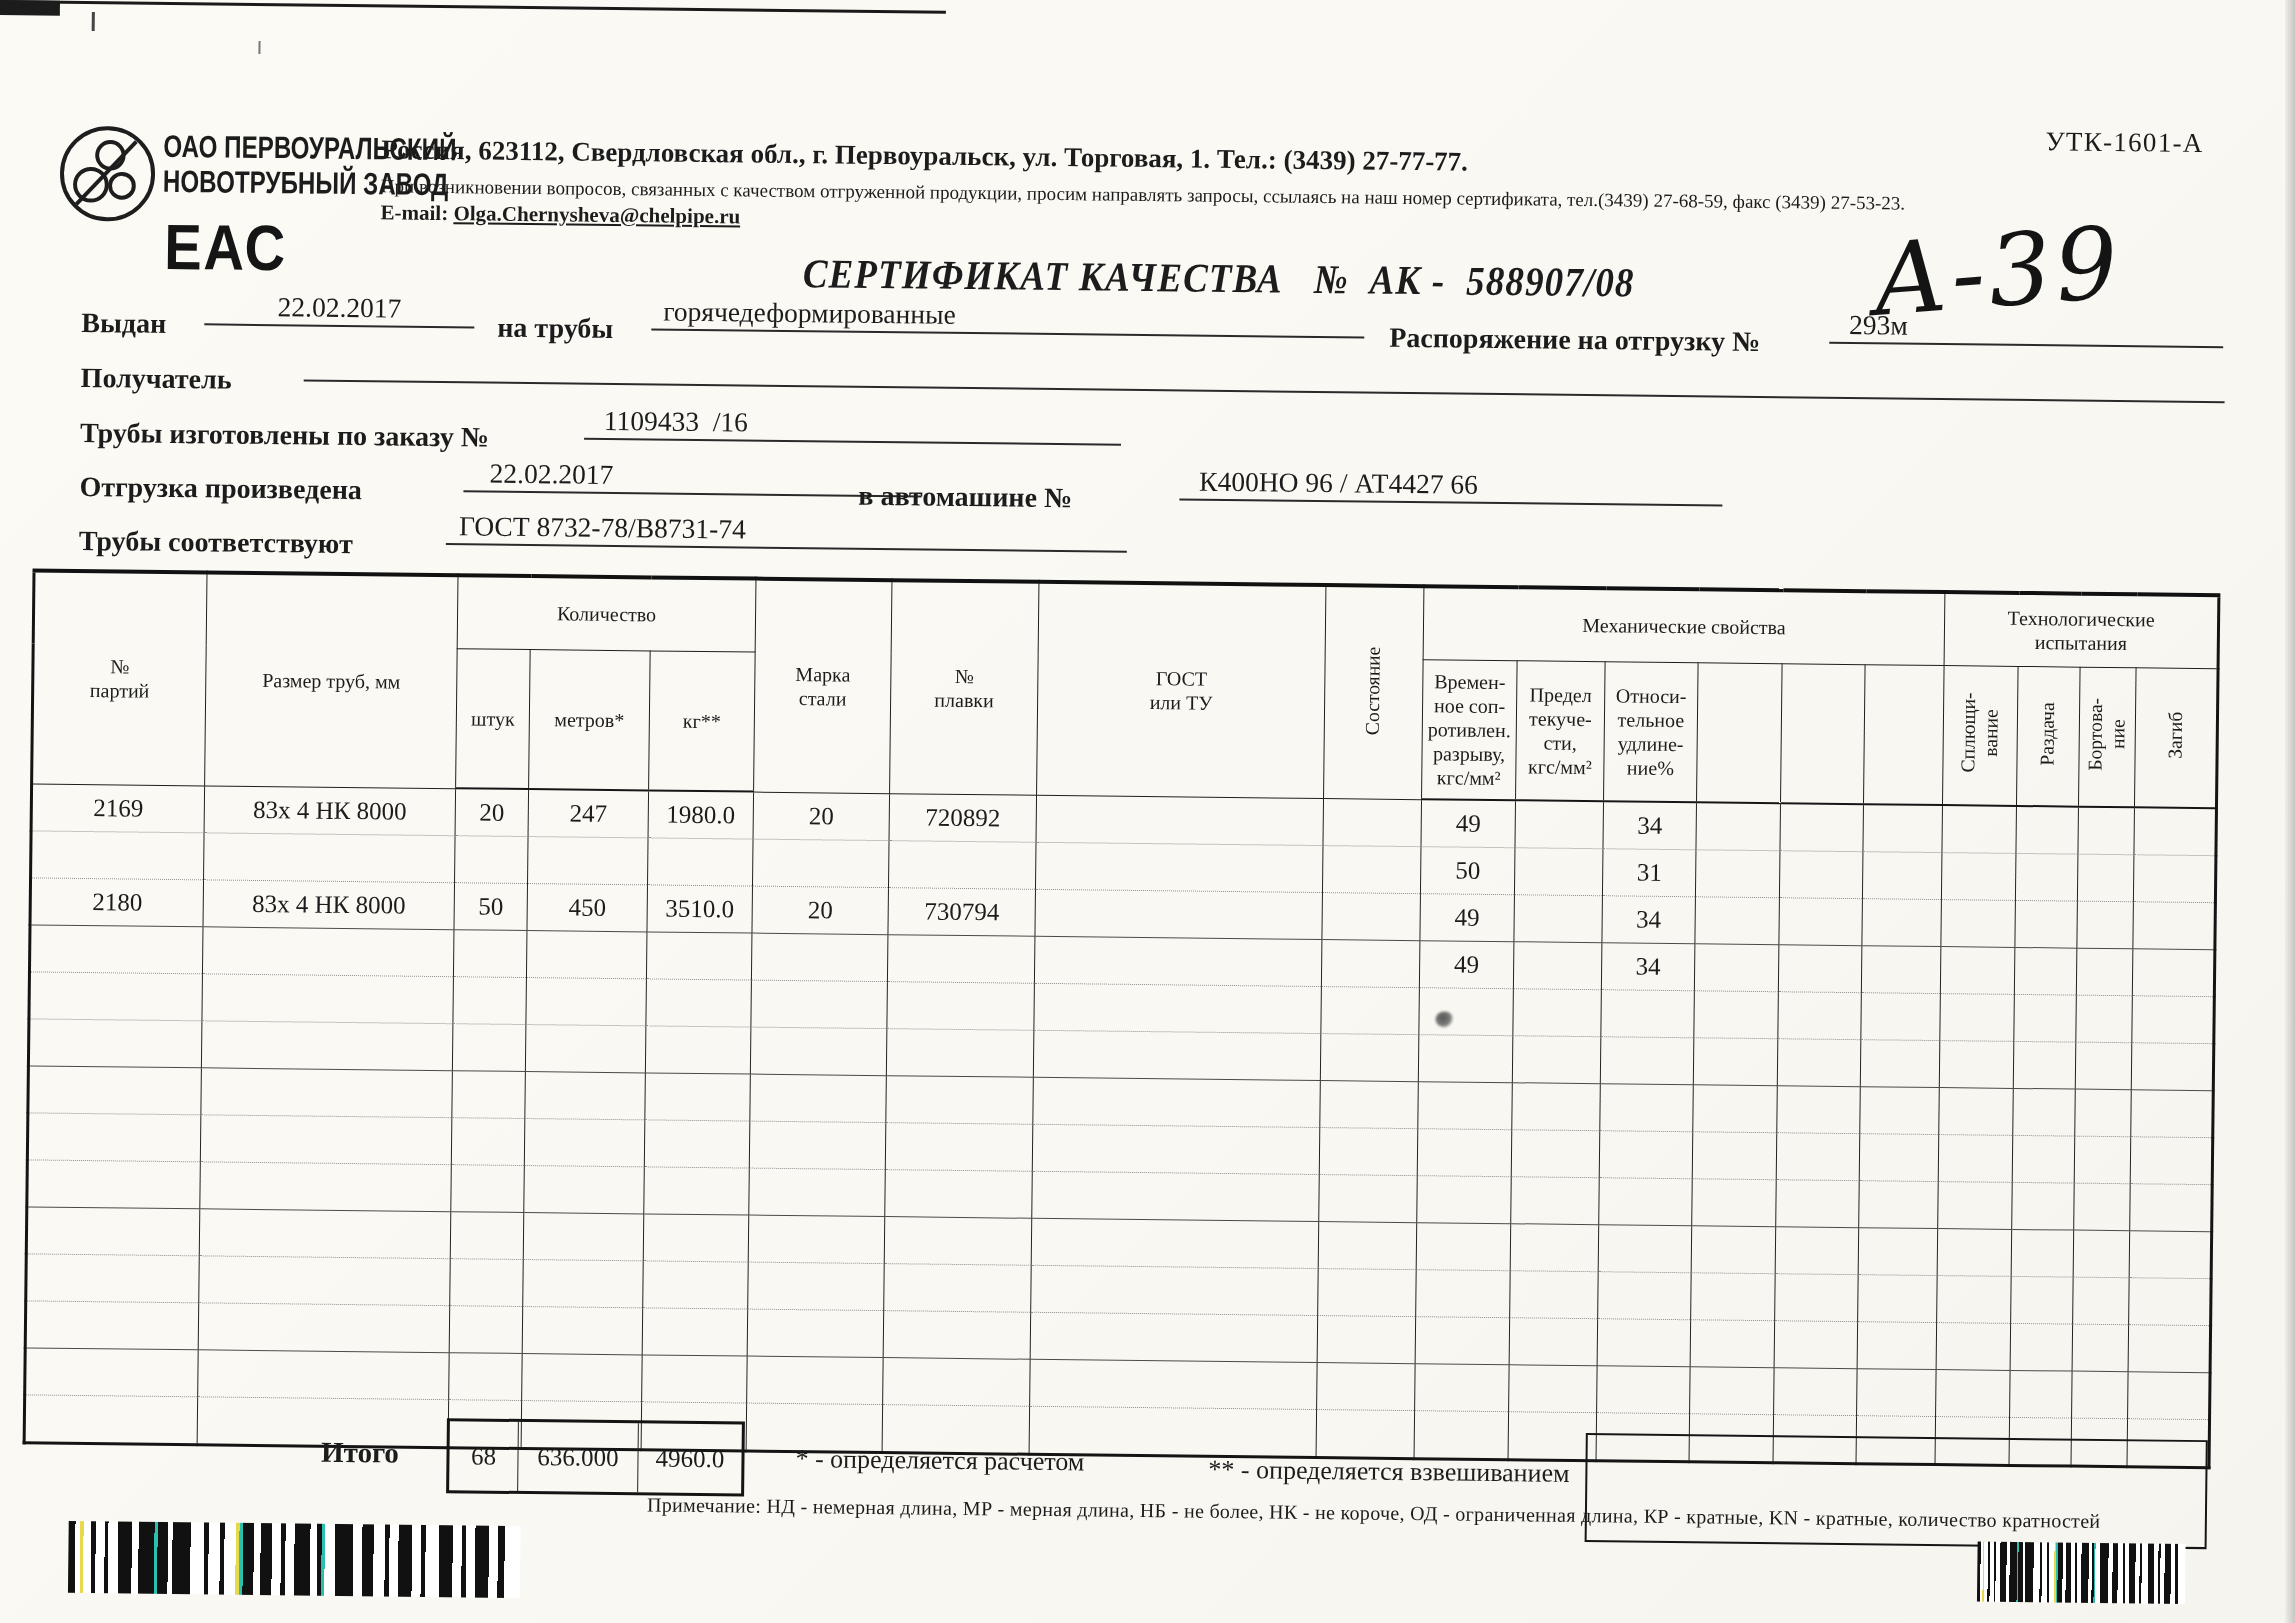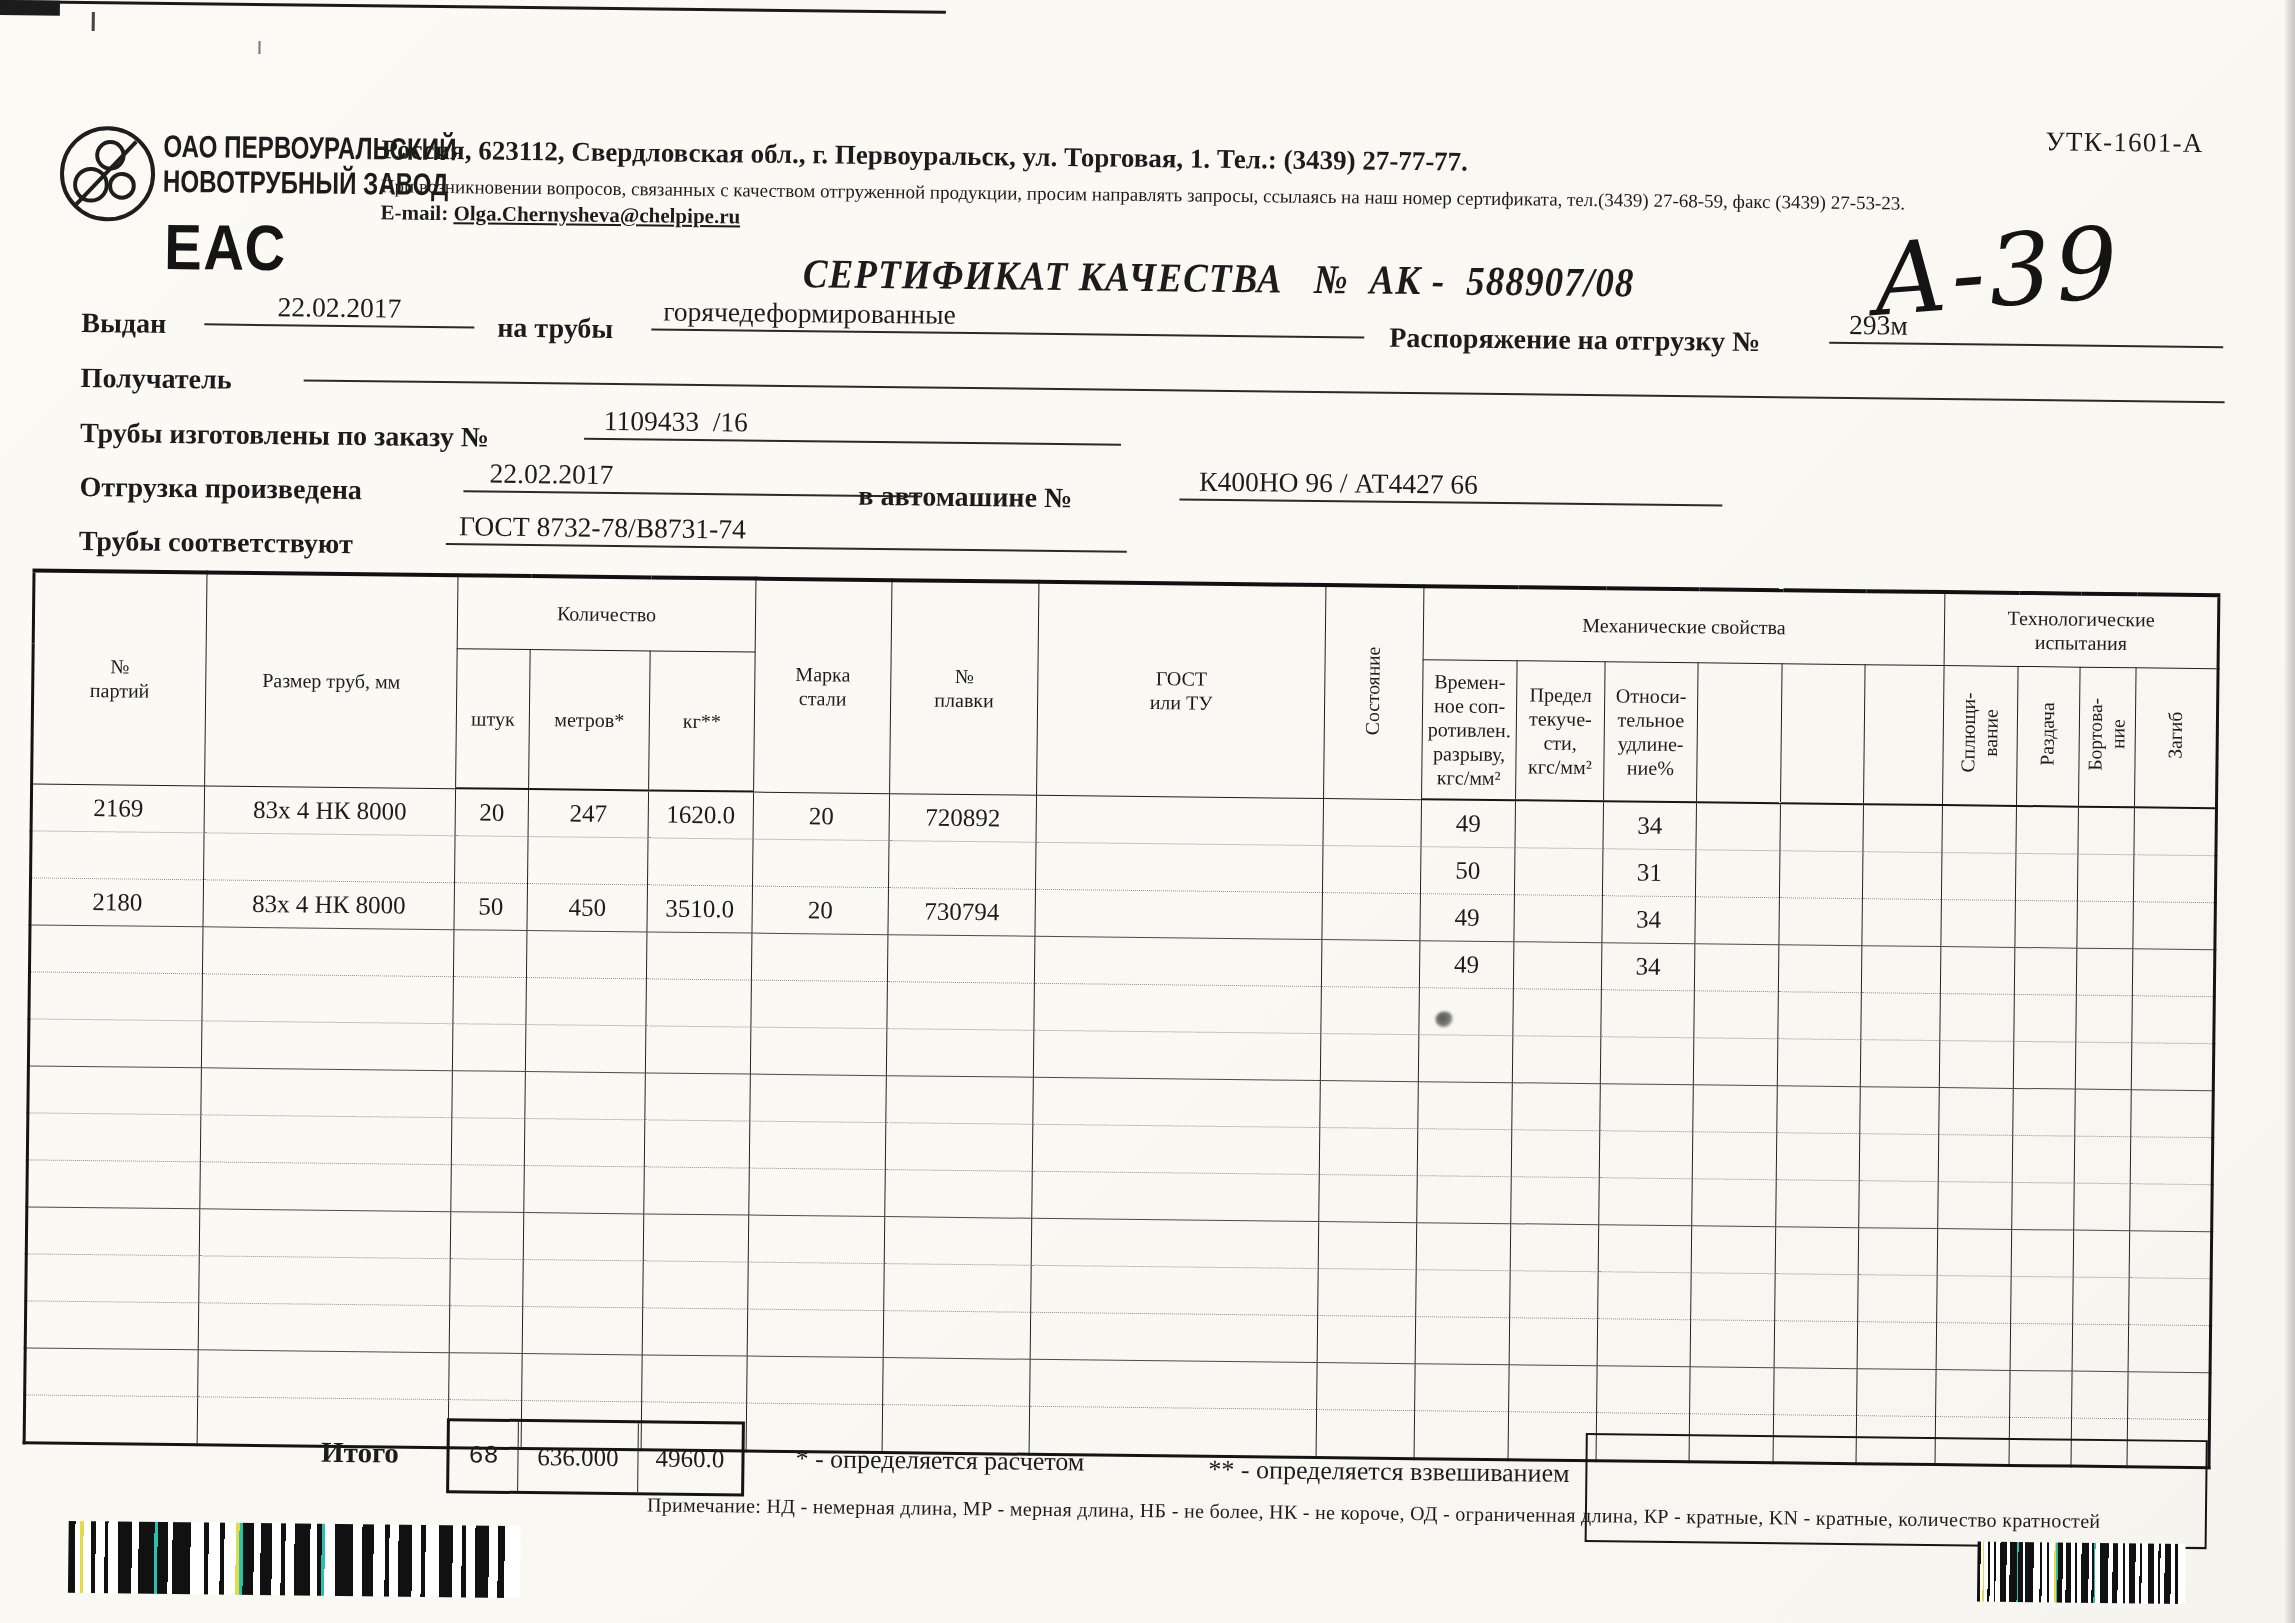--- a/index.html
+++ b/index.html
@@ -53,21 +53,21 @@
   table.cert td{border-left:1.3px solid #232323;border-right:1.3px solid #232323;border-bottom:1.3px dotted #909090;
     font-size:25px;text-align:center;vertical-align:middle;height:46px;padding:0 2.6px;overflow:hidden;}
   table.cert tr.sep-solid td{border-bottom:1.3px solid #4a4a4a;}
   table.cert tr.last td{border-bottom:none;}
   
   .totals-label{left:251px;top:1413px;width:251px;height:71px;display:flex;align-items:center;justify-content:center;
     font-size:29px;font-weight:bold;}
   .totals-box{left:463px;top:1413px;width:298px;height:75px;border:3.3px solid #141414;box-sizing:border-box;display:flex;}
   .totals-box .tcell{display:flex;align-items:center;justify-content:center;font-size:25px;}
   .totals-box .tcell + .tcell{border-left:1.3px solid #232323;}
-  .tc-pcs{width:68px;font-family:Liberation Mono, monospace;} .tc-m{width:119px;} .tc-kg{width:103px;}
+  .tc-pcs{width:68px;} .tc-m{width:119px;} .tc-kg{width:103px;}
   .fn1{left:812px;top:1435px;font-size:26px;}
   .fn2{left:1225px;top:1441px;font-size:26px;}
   .empty-box{left:1602px;top:1415px;width:622px;height:109px;border:2.6px solid #161616;box-sizing:border-box;background:transparent;}
   .note{left:664px;top:1486px;font-size:20px;letter-spacing:0.3px;white-space:nowrap;}
   
   .barcode{
     background:linear-gradient(90deg,
     #111 0 1.5%,#fff 1.5% 2.6%,#e8d84b 2.6% 3.3%,#fff 3.3% 5%,
     #111 5% 6%,#fff 6% 8%,#111 8% 8.8%,#fff 8.8% 11%,
     #111 11% 14%,#fff 14% 15.5%,#111 15.5% 19%,#2bbfae 19% 19.7%,#111 19.7% 22%,
@@ -214,21 +214,21 @@
 ние</span></th>
             <th><span class="vert">Загиб</span></th>
           </tr>
         </thead>
         <tbody>
             <tr>
               <td>2169</td>
               <td>83х 4 НК 8000</td>
               <td>20</td>
               <td>247</td>
-              <td>1620.0</td>
+              <td>1980.0</td>
               <td>20</td>
               <td>720892</td>
               <td></td>
               <td></td>
               <td>49</td>
               <td></td>
               <td>34</td>
               <td></td>
               <td></td>
               <td></td>

